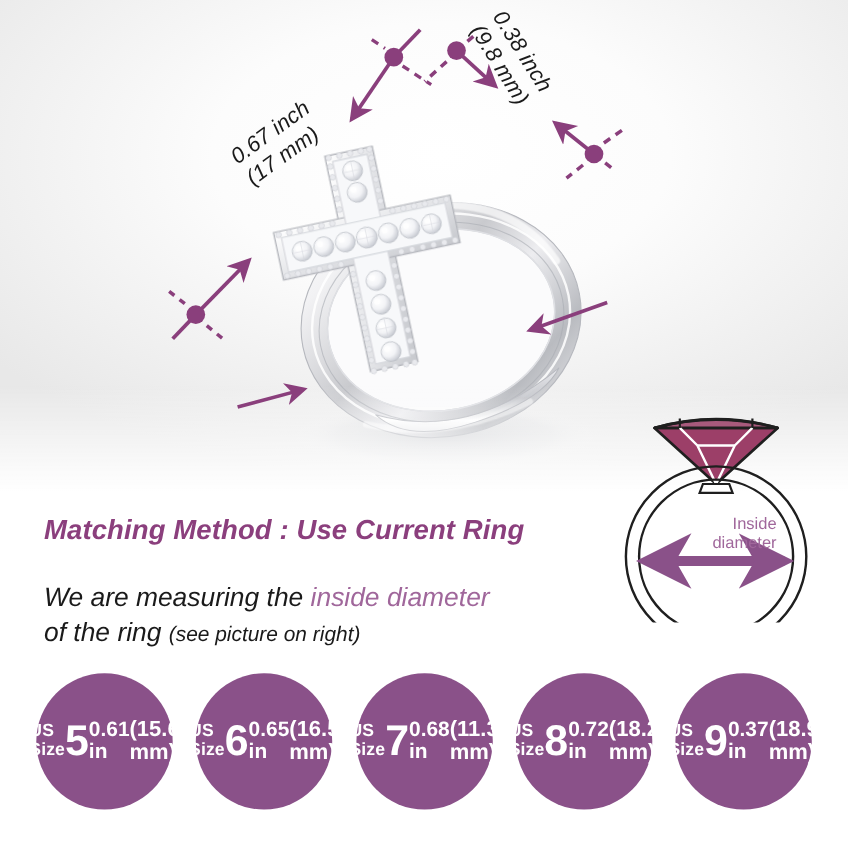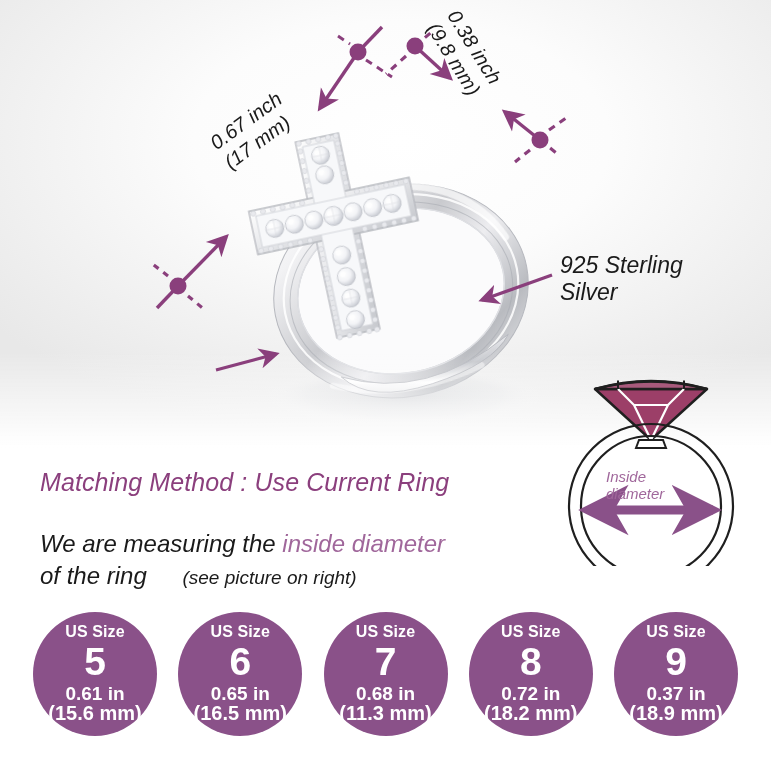--- a/index.html
+++ b/index.html
@@ -82,21 +82,21 @@
     left: 0; top: 0;
     width: 771px; height: 771px;
     pointer-events: none;
   }
 
   
   #matching-title {
     position: absolute;
     left: 40px; top: 468px;
     font-size: 25px;
-    font-weight: normal;
+    font-weight: bold;
     font-style: italic;
     color: #8b3f7d;
     letter-spacing: .1px;
   }
   #measuring-line1 {
     position: absolute;
     left: 40px; top: 530px;
     font-size: 24px;
     font-style: italic;
     color: #1a1a1a;
@@ -104,36 +104,34 @@
   #measuring-line1 .accent { color: #a0679b; }
   #measuring-line2 {
     position: absolute;
     left: 40px; top: 562px;
     font-size: 24px;
     font-style: italic;
     color: #1a1a1a;
   }
   #measuring-line2 .small {
     font-size: 19px;
-    margin-left: 29px;
   }
 
   
   .ring-diagram {
     position: absolute;
     left: 556px; top: 366px;
     width: 190px; height: 200px;
   }
   .inside-diameter-label {
     position: absolute;
     left: 606px; top: 469px;
     width: 100px;
-    text-align: left;
+    text-align: right;
     font-size: 15px;
-    font-style: italic;
     color: #a0679b;
     line-height: 1.12;
     white-space: pre-line;
   }
 
   
   .size-row {
     position: absolute;
     left: 0; top: 612px;
     width: 771px; height: 140px;
@@ -141,21 +139,21 @@
     justify-content: space-between;
     padding: 0 33px;
     box-sizing: border-box;
   }
   .size-circle {
     width: 124px; height: 124px;
     border-radius: 50%;
     background: #8a5189;
     color: #ffffff;
     display: flex;
-    flex-direction: column;
+    flex-direction: row;
     align-items: center;
     justify-content: center;
     line-height: 1.04;
   }
   .size-circle .sc-title {
     font-size: 16px;
     font-weight: bold;
     letter-spacing: .1px;
   }
   .size-circle .sc-num {
@@ -408,22 +406,20 @@
     </g>
   </svg>
 
   <div class="callout" id="label-dim-w">0.38 inch
 (9.8 mm)</div>
 
   <div class="callout" id="label-dim-h">0.67 inch
 (17 mm)</div>
 
 
-  <div class="callout" id="label-silver">925 Sterling
-Silver</div>
 
   <div id="matching-title">Matching Method : Use Current Ring</div>
 
   <div id="measuring-line1">
     <span>We are measuring the </span><span class="accent">inside diameter</span>
   </div>
 
   <div id="measuring-line2">
     <span>of the ring </span><span class="small">(see picture on right)</span>
   </div>

